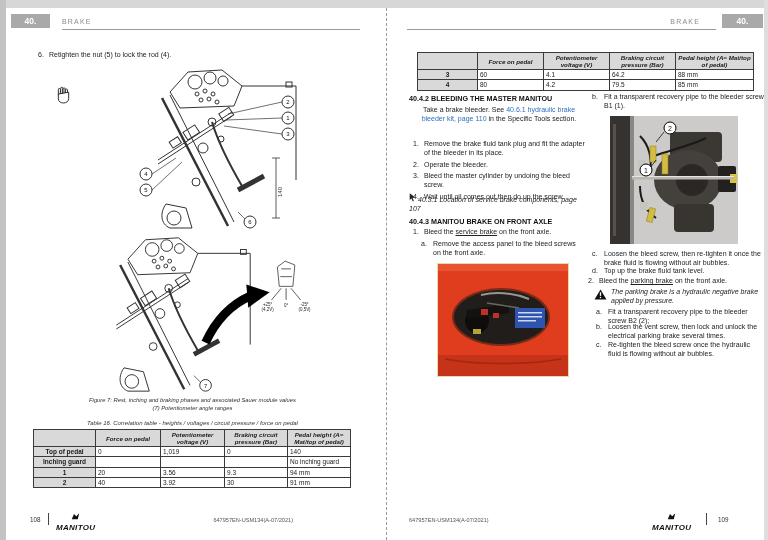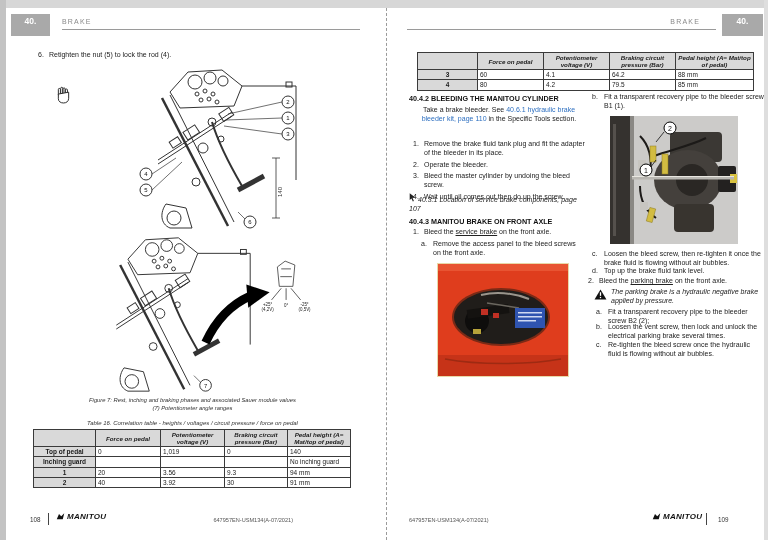--- a/index.html
+++ b/index.html
@@ -5,21 +5,21 @@
   html,body{margin:0;padding:0;}
   body{width:768px;height:540px;background:#fff;font-family:"Liberation Sans",sans-serif;color:#1a1a1a;position:relative;overflow:hidden;}
   #canvas{position:absolute;inset:0;}
   .abs{position:absolute;}
   
   .strip-top{left:0;top:0;width:768px;height:8px;background:#d7d7d7;}
   .strip-left{left:0;top:0;width:6px;height:540px;background:#c3c3c3;}
   .strip-right{left:764px;top:0;width:4px;height:540px;background:#dedede;}
   .spine{left:386px;top:8px;height:532px;width:0;border-left:1px dashed #9a9a9a;}
   
-  .secbox{height:22px;background:#a9a9a9;color:#fff;font-weight:bold;font-size:8.5px;line-height:14px;text-align:center;}
+  .secbox{height:14px;background:#a9a9a9;color:#fff;font-weight:bold;font-size:8.5px;line-height:14px;text-align:center;}
   .sectitle{font-size:7px;color:#8a8a8a;letter-spacing:1.2px;}
   .headrule{border-bottom:1px solid #9a9a9a;height:0;}
   
   .t{font-size:7px;line-height:1.25;color:#222;}
   .h{font-size:7.2px;font-weight:bold;color:#111;}
   .li{display:flex;}
   .li .m{flex:none;width:11px;}
   .li .t2{flex:1;}
   .sub .m{width:12px;}
   .link{color:#2d6fc0;}
@@ -28,21 +28,21 @@
   .caption{font-size:5.8px;font-style:italic;color:#333;text-align:center;line-height:1.3;}
   
   table.corr{border-collapse:collapse;table-layout:fixed;}
   table.corr th,table.corr td{border:1px solid #3a3a3a;padding:1px 2px;overflow:hidden;}
   table.corr th{background:#d9d9d9;font-style:italic;font-weight:bold;font-size:6.2px;line-height:1.15;text-align:center;vertical-align:middle;}
   table.corr td{font-size:6.5px;line-height:1.1;text-align:left;vertical-align:middle;white-space:nowrap;}
   table.corr td.rowlabel{background:#d9d9d9;font-weight:bold;text-align:center;}
   
   .foot{font-size:6.3px;color:#333;}
   .docref{font-size:5.6px;color:#555;}
-  .brand{font-size:8px;font-weight:900;font-style:italic;letter-spacing:.3px;color:#111;display:inline-flex;align-items:center;gap:2px;}
+  .brand{font-size:8px;font-weight:900;font-style:italic;letter-spacing:.3px;color:#111;display:inline-flex;align-items:center;gap:2px;flex-direction:column;}
   .footbar{width:0;height:12px;border-left:1px solid #444;}
   
   .watermark{left:243px;top:255px;font-size:20.5px;font-weight:800;color:#e7a30c;letter-spacing:-.3px;z-index:60;text-shadow:0 0 1px rgba(255,255,255,.85);white-space:nowrap;}
   .warnrow{display:flex;gap:4px;align-items:flex-start;}
   svg text{font-family:"Liberation Sans",sans-serif;}
 </style>
 </head>
 <body>
 
 <div id="canvas">
@@ -260,21 +260,21 @@
     <tr>
       <td class="rowlabel">4</td>
       <td>80</td>
       <td>4.2</td>
       <td>79.5</td>
       <td>85 mm</td>
     </tr>
   </tbody>
     </table>
 
-  <div class="abs h" style="left:409px;top:94px;">40.4.2 BLEEDING THE MANITOU CYLINDER</div>
+  <div class="abs h" style="left:409px;top:94px;">40.4.2 BLEEDING THE MASTER MANITOU</div>
 
   <div class="abs t" style="left:415px;top:106px;width:168px;text-align:center;">
     <span>Take a brake bleeder. See </span><span class="link">40.6.1 hydraulic brake bleeder kit, page 110</span><span> in the Specific Tools section.</span>
   </div>
 
   <div class="abs" style="left:413px;top:140px;width:172px;display:flex;flex-direction:column;gap:3px;">
     <div class="t li">
       <span class="m">1.</span>
       <span class="t2">Remove the brake fluid tank plug and fit the adapter of the bleeder in its place.</span>
     </div>

